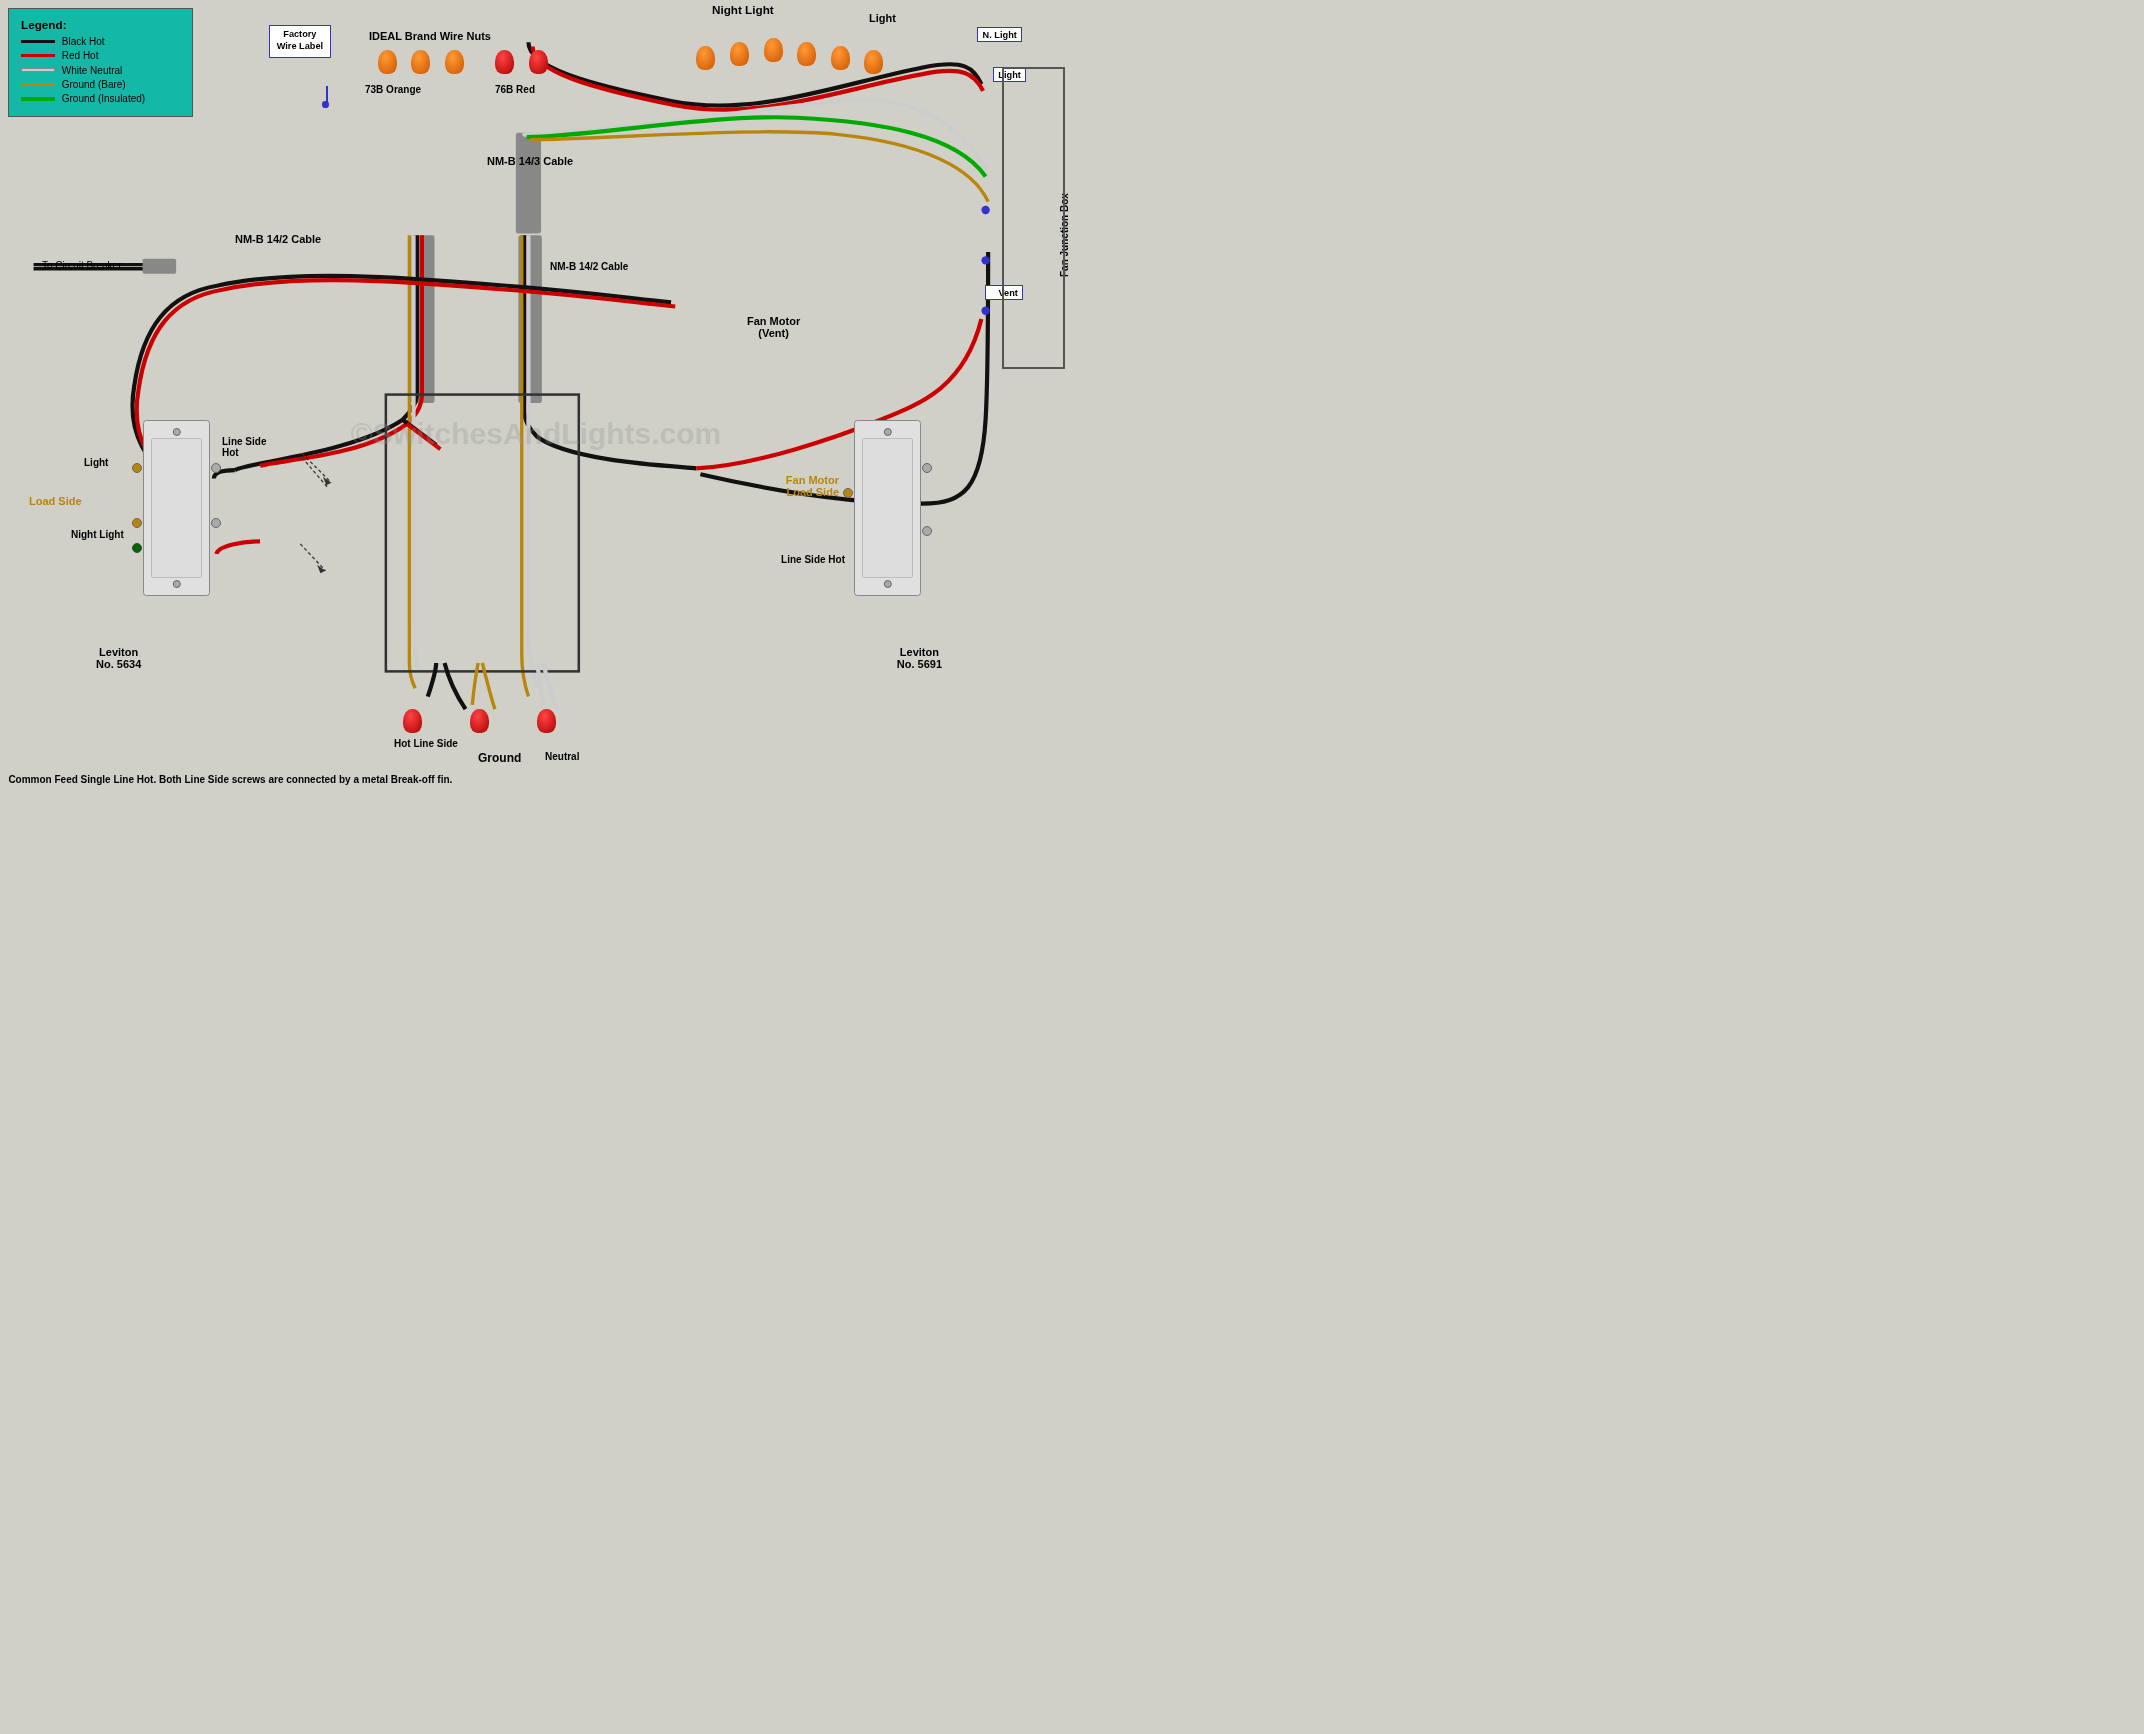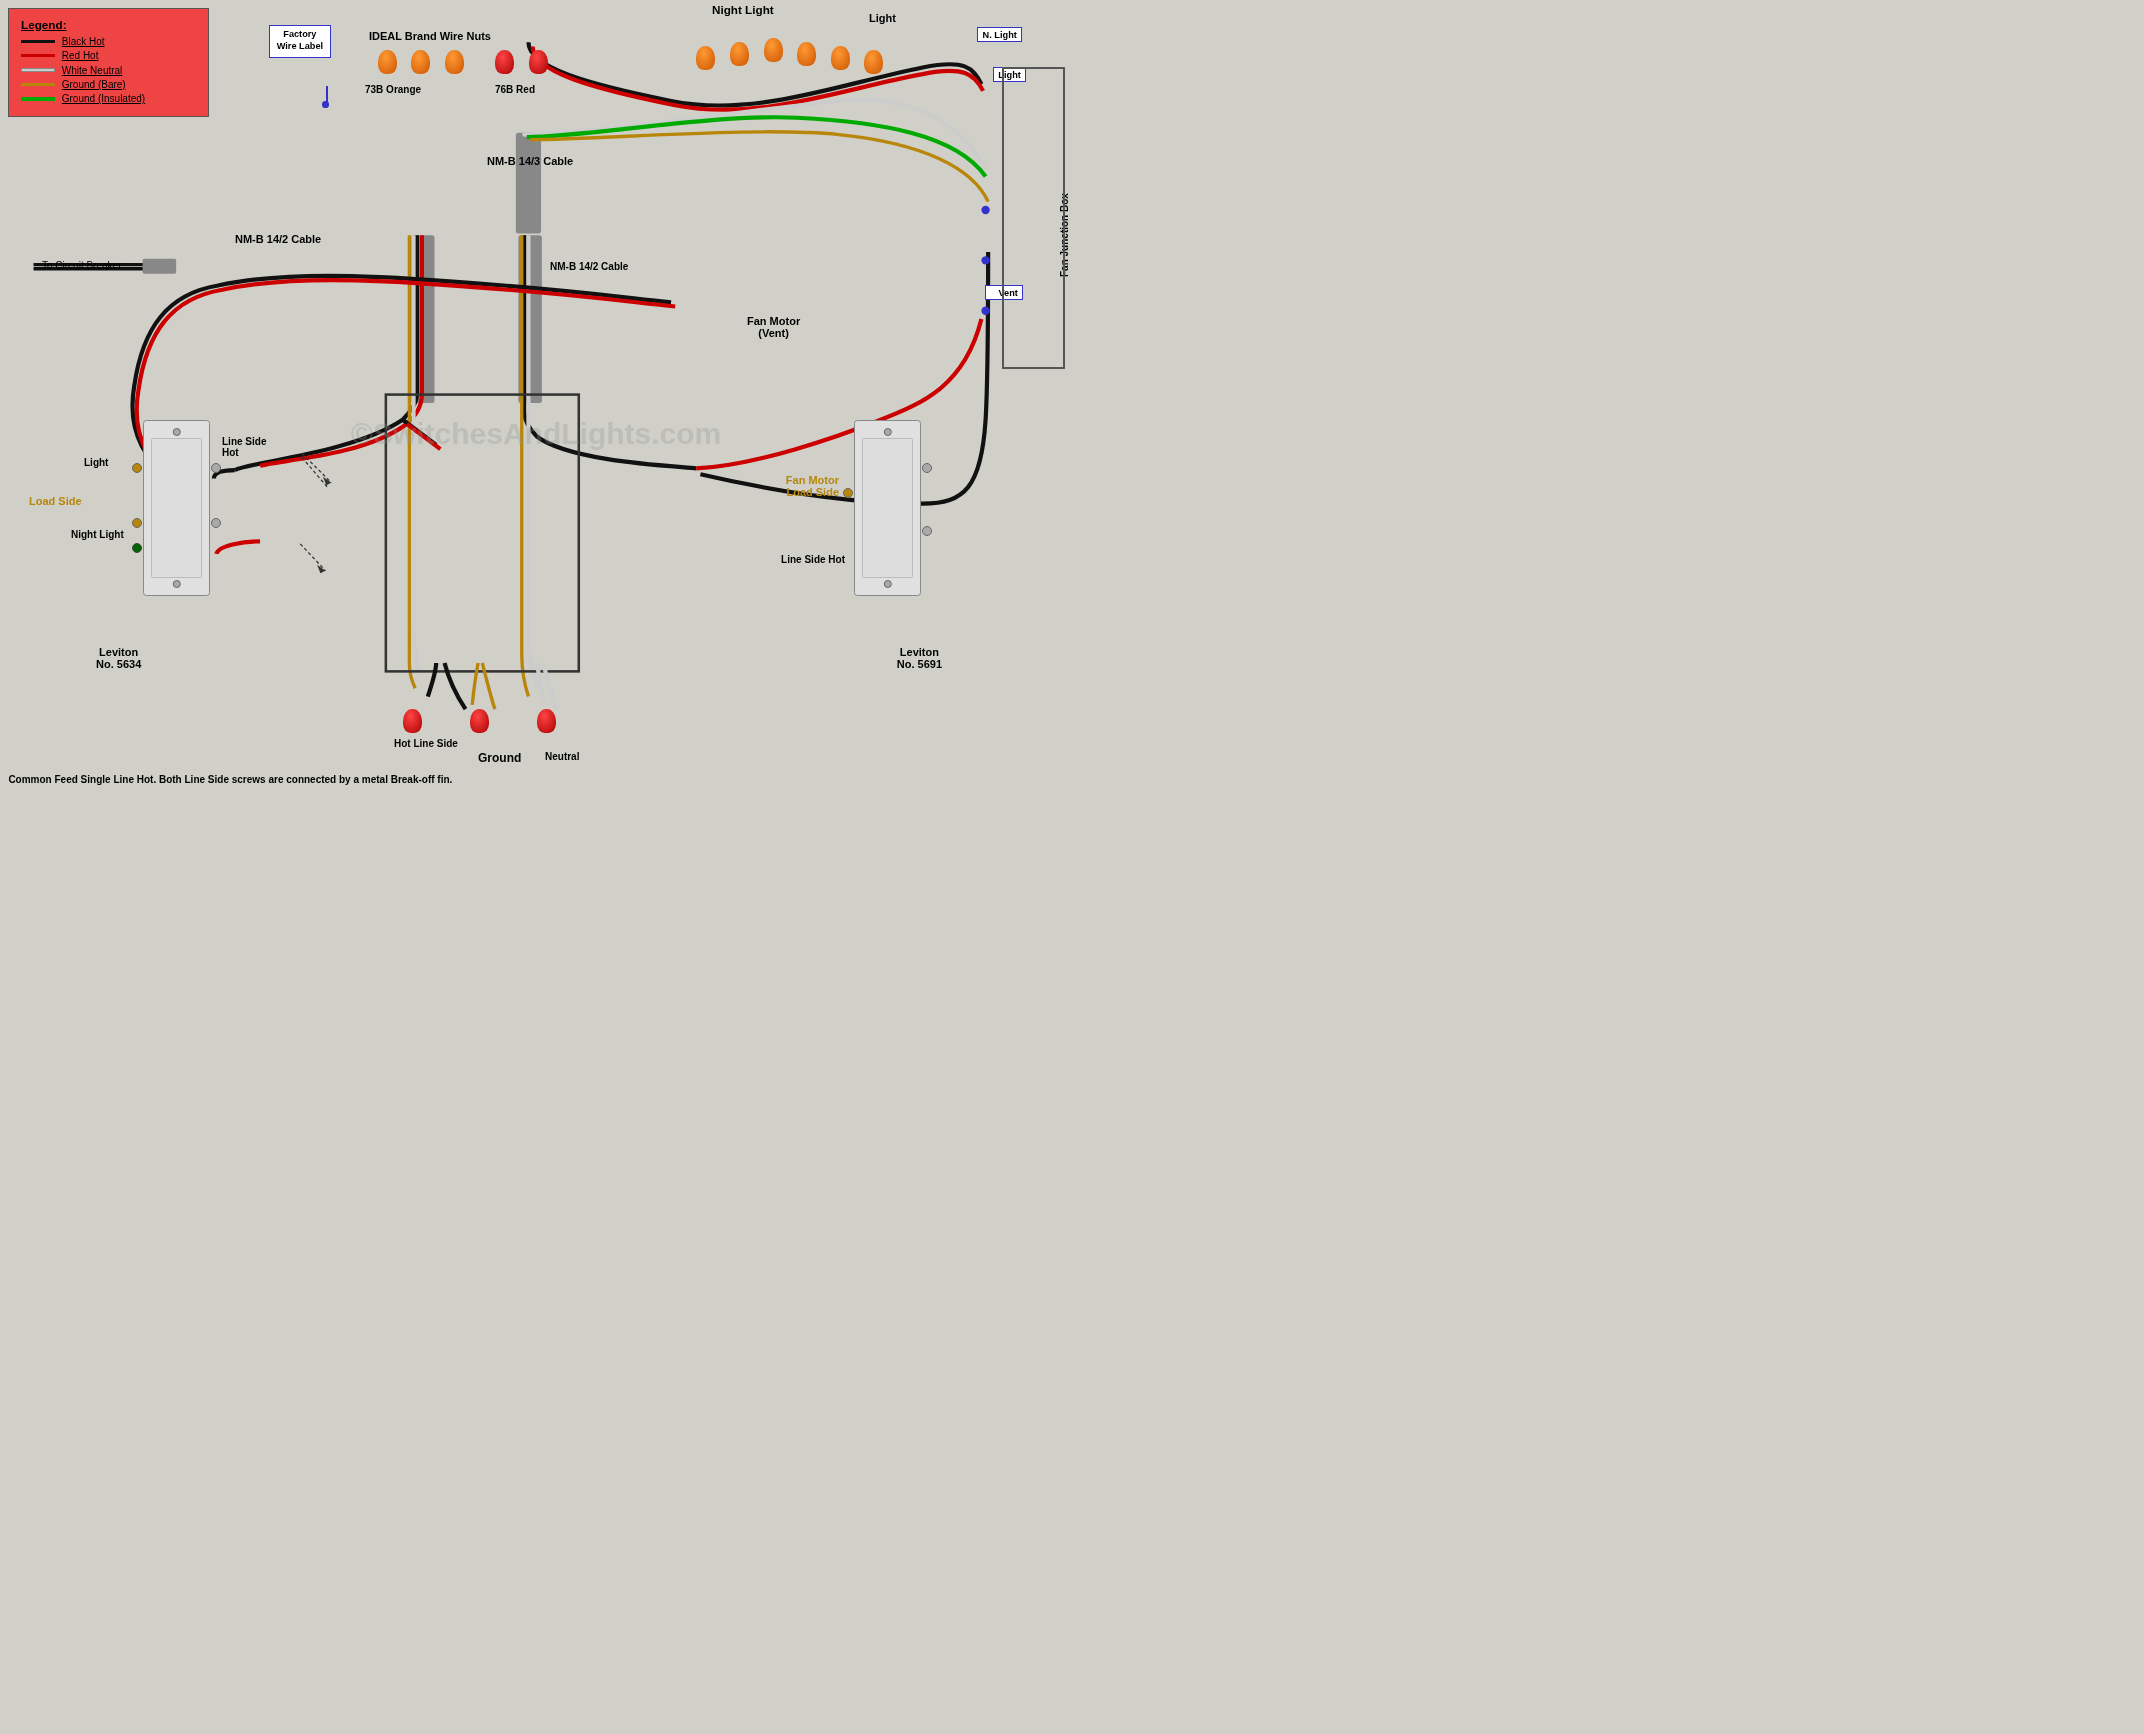--- a/index.html
+++ b/index.html
@@ -11,24 +11,23 @@
       overflow: hidden;
       font-family: Arial, sans-serif;
     }
 
     
     .legend-box {
       position: absolute;
       top: 8.4px;
       left: 8.4px;
       border: 1.7px solid #555;
-      background: #ef4444;
+      background: #14b8a6;
       padding: 8.4px 11.7px;
-      width: 201px;
-      text-decoration: underline;
+      width: 185px;
     }
     .legend-title {
       font-weight: bold;
       font-size: 11.7px;
       margin-bottom: 5px;
     }
     .legend-item {
       display: flex;
       align-items: center;
       margin-bottom: 3.4px;

